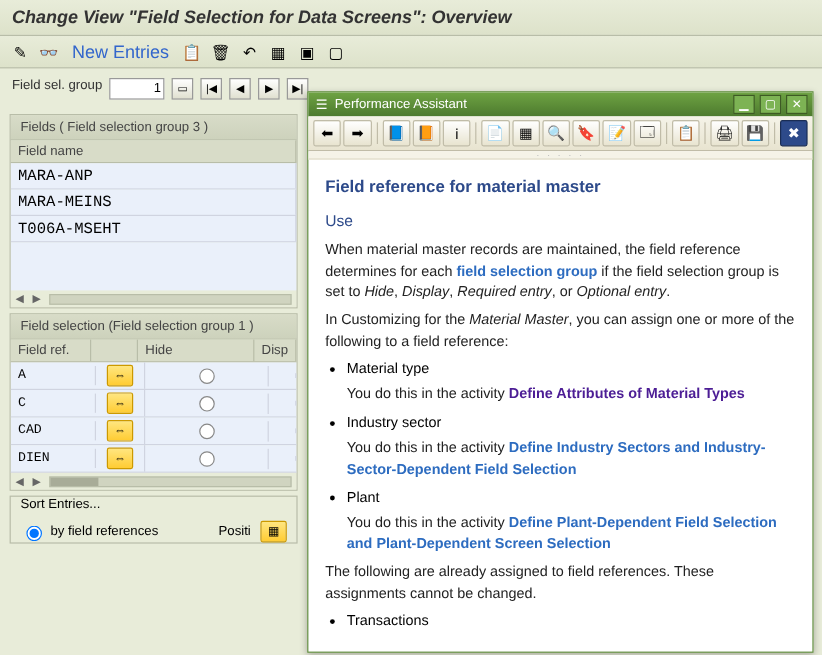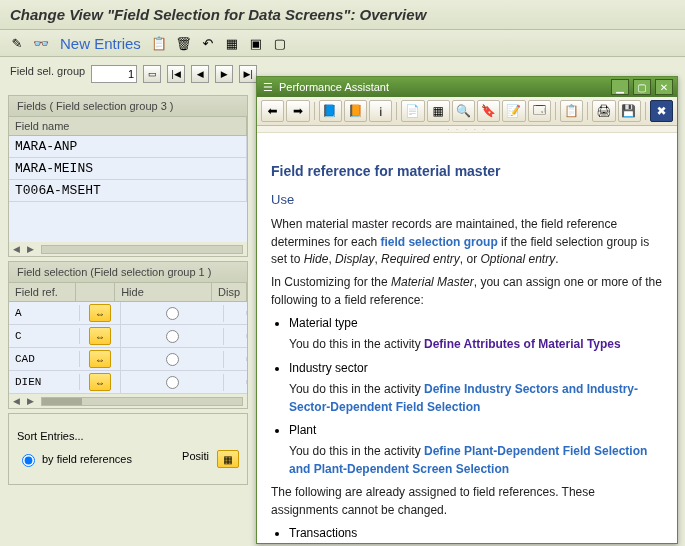--- a/index.html
+++ b/index.html
@@ -23,34 +23,34 @@
 .hscroll .arrow{width:10px;height:10px;color:#666;font-size:9px;cursor:pointer}
 .hscroll .track{flex:1;height:7px;background:#d0d4c0;border:1px solid #b8bda8}
 .fsel-grid{font-size:11px}
 .fsel-grid .hdr{display:flex;background:#d8dcc8;border-bottom:1px solid #b8bda8}
 .fsel-grid .hdr .c{padding:3px 6px;border-right:1px solid #b8bda8;color:#444}
 .fsel-grid .r{display:flex;background:#eaf0fa;border-bottom:1px solid #d0d4e0;align-items:center}
 .fsel-grid .r .c{padding:2px 6px;border-right:1px solid #d0d4e0;display:flex;align-items:center;justify-content:center}
 .fsel-grid .r .c.ref{justify-content:flex-start;font-family:"Courier New",monospace}
 .mini-btn{width:20px;height:16px;background:linear-gradient(#ffe680,#ffcc33);border:1px solid #cc9900;border-radius:2px;display:inline-flex;align-items:center;justify-content:center;cursor:pointer;font-size:10px}
 .radio-empty{width:11px;height:11px;border:1px solid #888;border-radius:50%;background:#fff}
-.sort-panel{margin:4px 8px;padding:16px 8px;background:#e8ecd9;border:1px solid #b8bda8;display:flex;gap:8px;flex-wrap:wrap}
+.sort-panel{margin:4px 8px;padding:0 8px;background:#e8ecd9;border:1px solid #b8bda8;display:flex;align-items:center;gap:8px;flex-wrap:wrap}
 .sort-panel label{display:flex;align-items:center;gap:4px;font-size:11px}
 
 
 .pa-window{position:absolute;left:256px;top:76px;width:420px;height:466px;border:1px solid #5e8a3a;background:#fff;box-shadow:0 2px 6px rgba(0,0,0,.3);display:flex;flex-direction:column}
 .pa-titlebar{background:linear-gradient(#6ea343,#4d7a2e);height:20px;display:flex;align-items:center;padding:0 4px;gap:4px;color:#fff}
 .pa-titlebar .ico{width:14px;height:14px;display:inline-flex;align-items:center;justify-content:center;font-size:11px;color:#fff}
 .pa-titlebar .ttl{flex:1;font-size:11px;color:#fff}
 .pa-titlebar .winbtn{width:16px;height:14px;background:#7db354;border:1px solid #3d5a24;display:inline-flex;align-items:center;justify-content:center;cursor:pointer;color:#fff;font-size:10px}
 .pa-toolbar{background:linear-gradient(#f5f3e8,#e8e4d0);border-bottom:1px solid #c0bca8;padding:3px 4px;display:flex;align-items:center;gap:2px}
 .pa-tb-btn{width:22px;height:20px;border:1px solid #c0bca8;background:linear-gradient(#fff,#e8e4d0);display:inline-flex;align-items:center;justify-content:center;cursor:pointer;font-size:12px;border-radius:2px}
 .pa-tb-sep{width:1px;height:18px;background:#c0bca8;margin:0 2px}
 .pa-grip{height:6px;background:#f5f3e8;border-bottom:1px solid #e0dcc8;display:flex;align-items:center;justify-content:center;color:#bbb;font-size:8px;letter-spacing:2px}
-.pa-body{flex:1;overflow:auto;padding:24px 14px;font-size:12px;line-height:1.45}
+.pa-body{flex:1;overflow:auto;padding:8px 14px;font-size:12px;line-height:1.45}
 .pa-body h2{color:#2d4a8a;font-size:14px;margin:4px 0 10px;font-weight:bold}
 .pa-body h3{color:#2d4a8a;font-size:13px;margin:8px 0 6px;font-weight:normal}
 .pa-body p{margin:6px 0;font-size:12px;color:#222}
 .pa-body .link{color:#2d6cc0;cursor:pointer;font-weight:bold}
 .pa-body .emph{font-style:italic}
 .pa-body .gray{color:#4c1d95;font-weight:bold}
 .pa-body ul{margin:6px 0 6px 18px;padding:0}
 .pa-body li{margin:6px 0;list-style:disc}
 .pa-body li p{margin:4px 0}
 </style>

